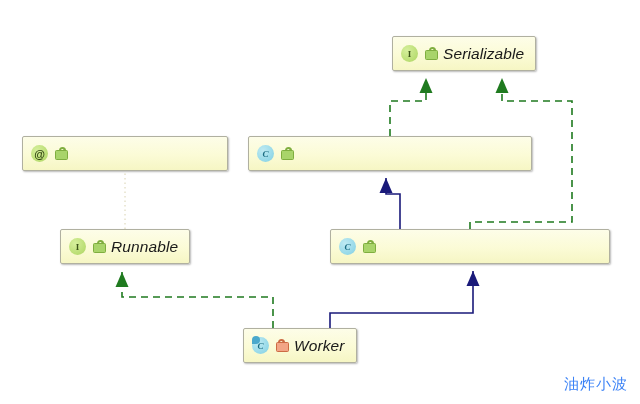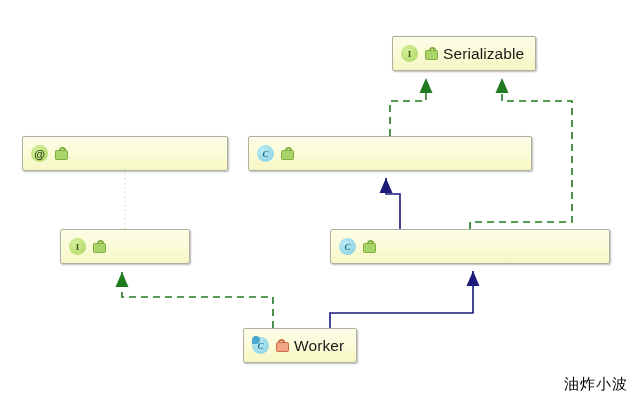--- a/index.html
+++ b/index.html
@@ -39,20 +39,21 @@
     padding: 0 10px 0 8px;
     white-space: nowrap;
     z-index: 3;
   }
   .uml-node .node-label {
     font-size: 15.5px;
     color: #1a1a1a;
     letter-spacing: 0.1px;
     line-height: 1;
     padding-left: 7px;
+    font-style: italic;
   }
 
   
   .type-icon {
     position: relative;
     width: 17px;
     height: 17px;
     flex: 0 0 17px;
   }
   .type-icon .disc {
@@ -138,21 +139,21 @@
     left: 2px;
     border-color: #cc6b44;
   }
 
   
   #watermark {
     position: absolute;
     right: 12px;
     bottom: 10px;
     font-size: 15px;
-    color: #000000;
+    color: #3b82f6;
     letter-spacing: 1px;
     user-select: none;
     z-index: 2;
   }
 </style>
 </head>
 <body>
 
 <div id="diagram-canvas">
 
@@ -206,20 +207,21 @@
   </div>
 
   <div class="uml-node" id="node-runnable" style="left: 60px; top: 229px; width: 130px; height: 35px;">
     <span class="type-icon icon-interface">
       <span class="disc">I</span>
     </span>
     <span class="lock-icon lock-public">
       <span class="lock-shackle"></span>
         <span class="lock-body"></span>
     </span>
+    <span class="node-label">Runnable</span>
   </div>
 
   <div class="uml-node" id="node-abstract-queued-synchronizer" style="left: 330px; top: 229px; width: 280px; height: 35px;">
     <span class="type-icon icon-class">
       <span class="disc">C</span>
     </span>
     <span class="lock-icon lock-public">
       <span class="lock-shackle"></span>
         <span class="lock-body"></span>
     </span>

